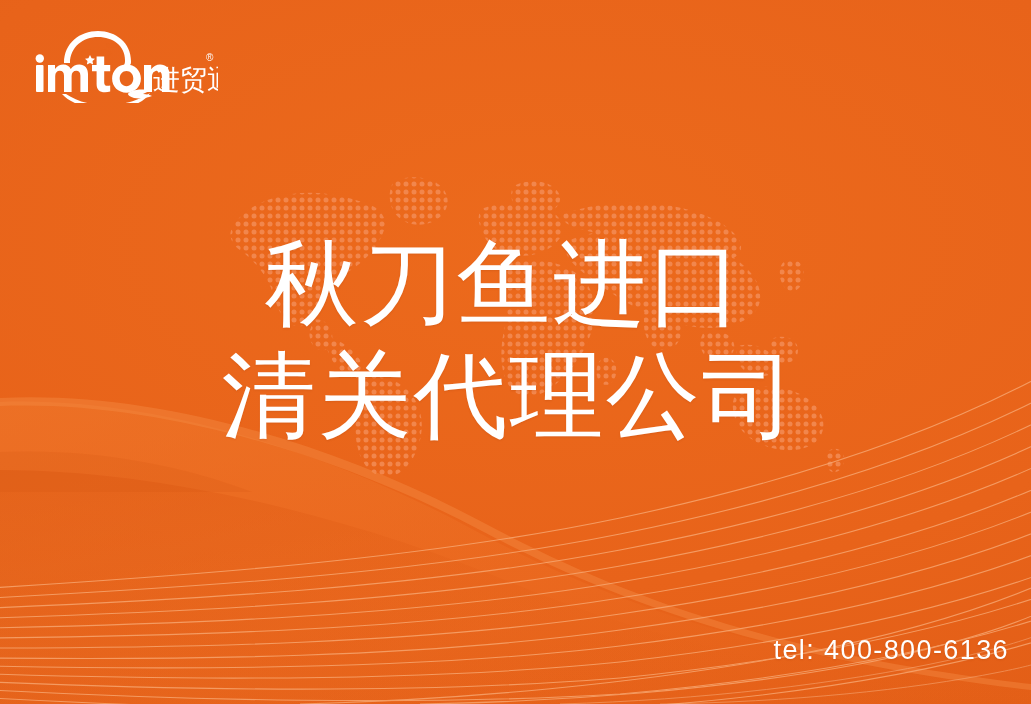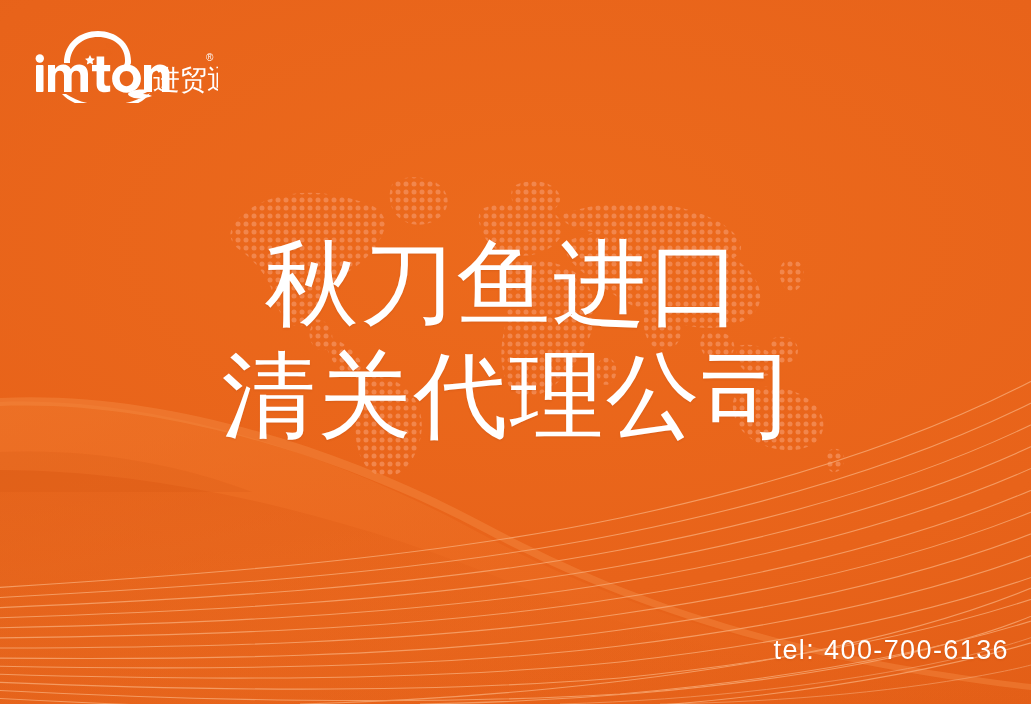--- a/index.html
+++ b/index.html
@@ -252,15 +252,15 @@
     <text x="121" y="62" font-family="'Liberation Sans','DejaVu Sans',sans-serif" font-size="27" fill="#ffffff" letter-spacing="0">进贸通</text>
 
     <text x="174" y="34" font-family="'Liberation Sans','DejaVu Sans',sans-serif" font-size="10" fill="#ffffff">®</text>
   </svg>
 
   <div id="headline">
     <span class="hl-line" id="hl-line-1">秋刀鱼进口</span>
     <span class="hl-line" id="hl-line-2">清关代理公司</span>
   </div>
 
-  <div id="phone">tel: 400-700-6136</div>
+  <div id="phone">tel: 400-800-6136</div>
 
 </div>
 
 </body></html>

